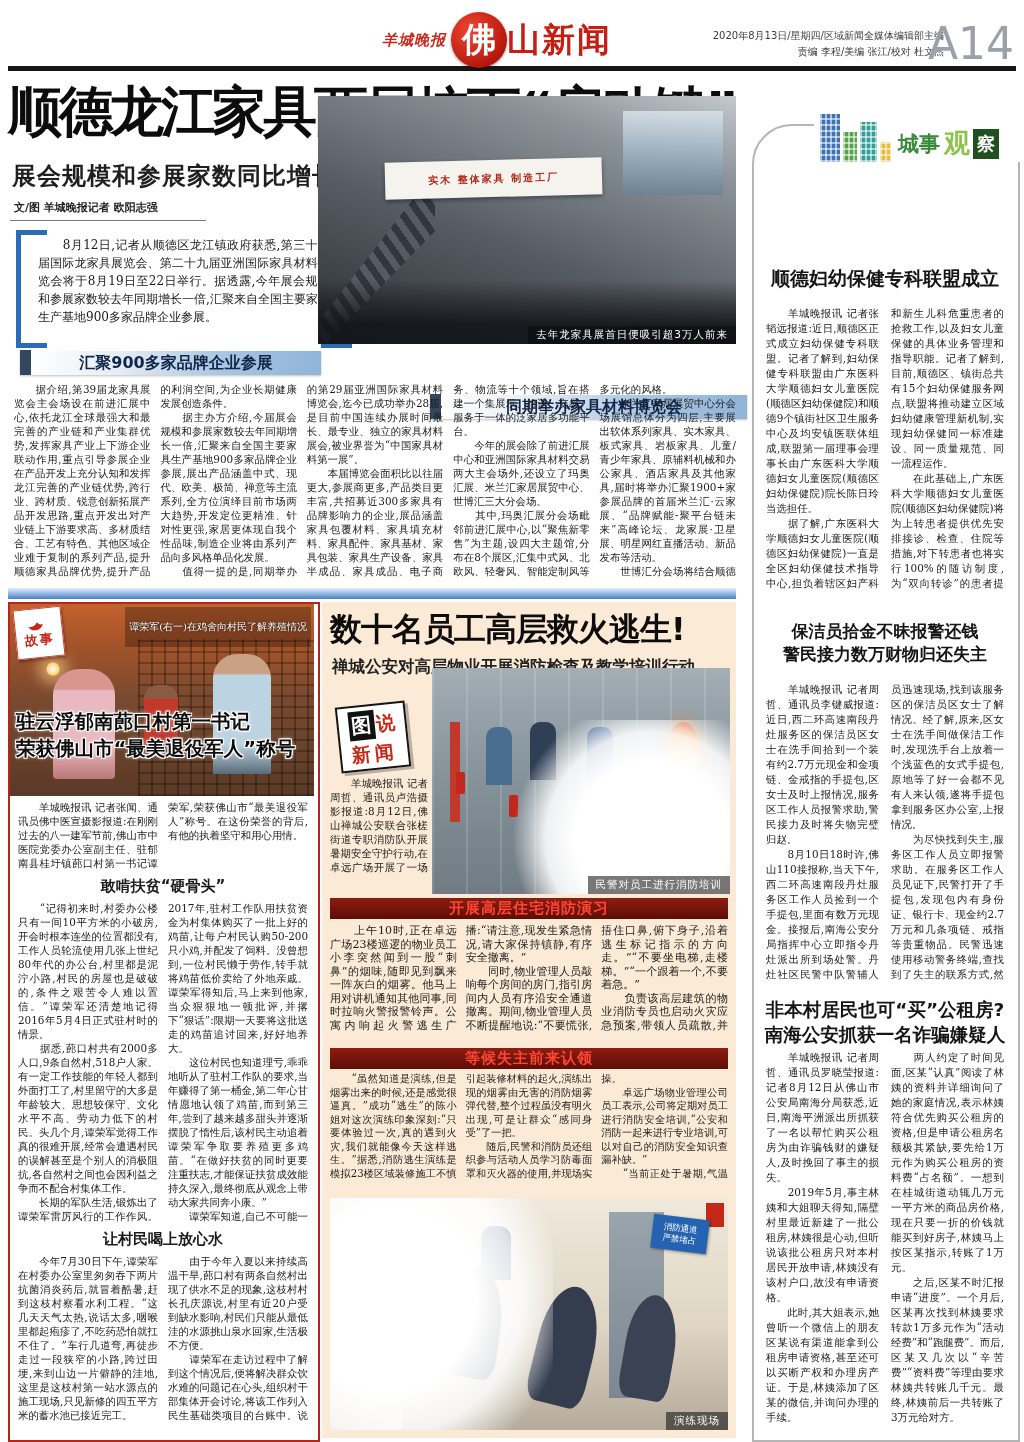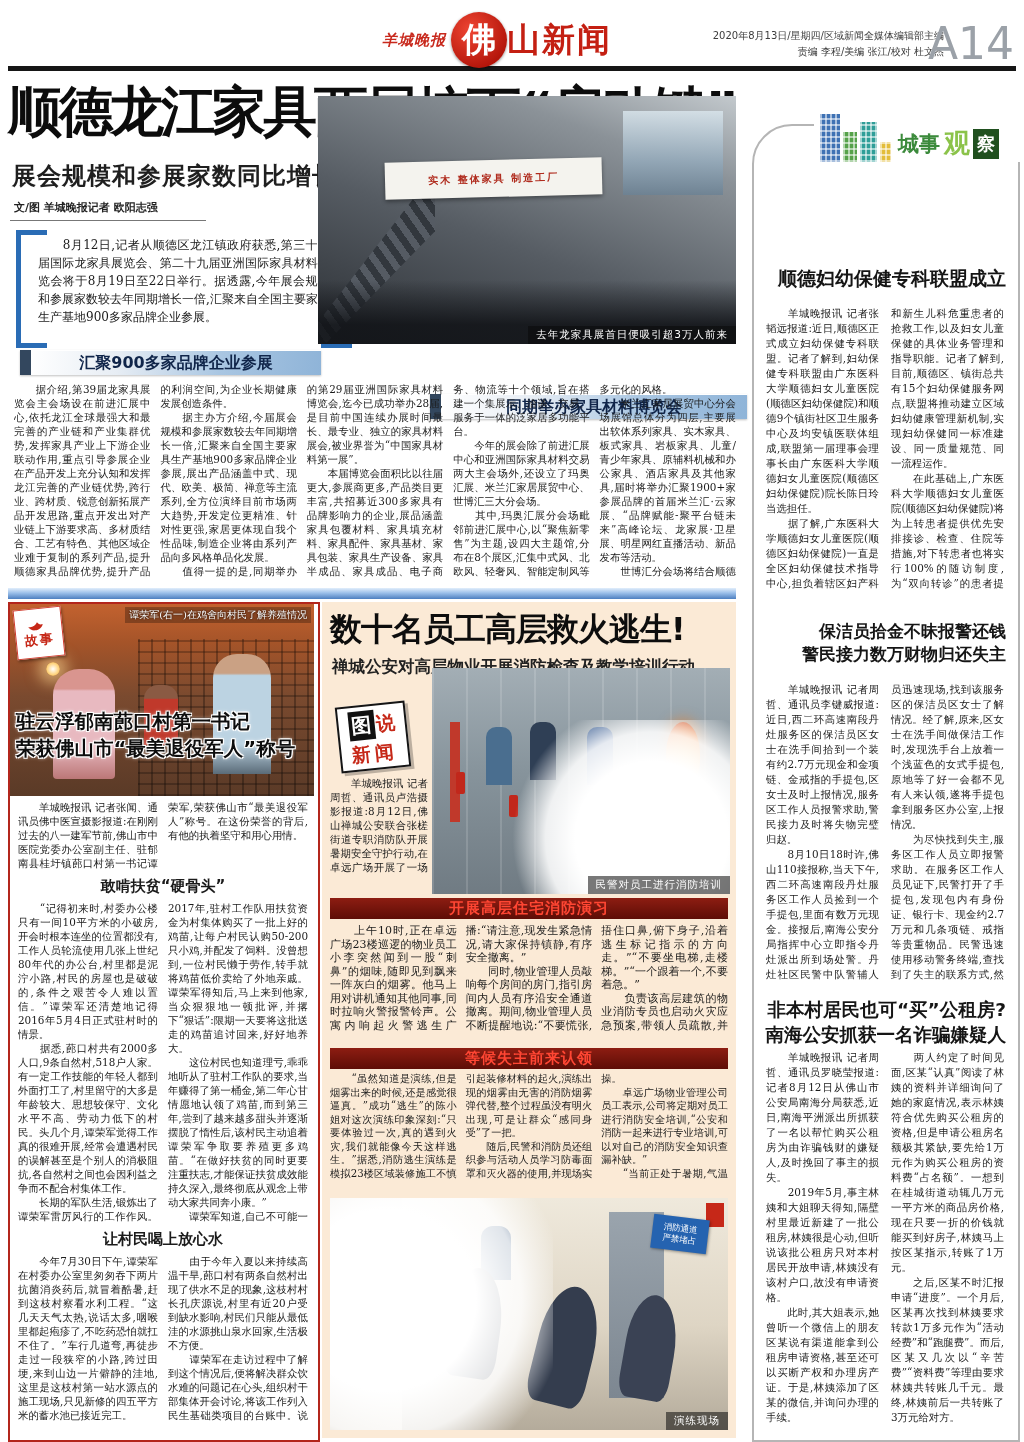--- a/index.html
+++ b/index.html
@@ -73,21 +73,21 @@
                repeating-linear-gradient(0deg,rgba(0,0,0,.3) 0 2px,transparent 2px 11px);}
   .vp-lamp{position:absolute;left:12%;top:30%;width:14px;height:14px;border-radius:50%;
     background:radial-gradient(#fff,#ffd27a 60%,rgba(255,210,120,0));box-shadow:0 0 14px 8px rgba(255,220,150,.55);}
   .vp-p1{position:absolute;left:14%;top:34%;width:62px;height:110px;border-radius:26px 26px 4px 4px;
     background:linear-gradient(180deg,#d9958f 18%,#e8b9c0 20% 70%,#b77);}
   .vp-p2{position:absolute;left:44%;top:42%;width:34px;height:60px;border-radius:14px 14px 0 0;
     background:linear-gradient(180deg,#8a5a43 22%,#c0392b 24%);}
   .vp-p3{position:absolute;right:14%;top:26%;width:58px;height:120px;border-radius:24px 24px 0 0;
     background:linear-gradient(180deg,#caa184 16%,#bcd3e2 18% 75%,#5a6b78);}
   .vp-cap{position:absolute;right:3px;top:3px;color:#fff;font-size:10px;background:rgba(0,0,0,.28);
-    padding:1px 4px;text-shadow:0 0 2px #000;}
+    padding:13px 4px;text-shadow:0 0 2px #000;}
   .v-badge{position:absolute;left:5px;top:4px;width:46px;height:48px;background:#fff;border:1px solid #d0392b;
     transform:rotate(-6deg);box-shadow:1px 2px 3px rgba(0,0,0,.35);display:flex;flex-direction:column;
     align-items:center;justify-content:center;}
   .v-badge span{color:#c62818;font-weight:900;font-size:13px;letter-spacing:2px;}
   .vet-head{position:absolute;left:6px;top:104px;width:294px;font-size:19.5px;font-weight:900;line-height:1.4;
     color:#0d0d0d;text-shadow:0 0 2px #fff,0 0 4px #fff,1px 1px 0 #fff,-1px -1px 0 #fff,1px -1px 0 #fff,-1px 1px 0 #fff;}
   .vet-body{position:absolute;left:8px;top:196px;width:290px;}
   .vet-intro{column-count:2;column-gap:10px;column-fill:auto;height:70px;font-size:10.4px;line-height:14px;overflow:hidden;}
   .vet-sub{text-align:center;font-size:15px;font-weight:900;margin:7px 0 5px;font-family:"DejaVu Sans",sans-serif;}
   .vet-sec1{column-count:2;column-gap:10px;column-fill:auto;height:322px;font-size:10.4px;line-height:14px;overflow:hidden;}
@@ -148,21 +148,21 @@
     background:#fff;padding-left:6px;z-index:6;}
   .bld{background-image:repeating-linear-gradient(0deg,rgba(255,255,255,.55) 0 2px,transparent 2px 6px),
        repeating-linear-gradient(90deg,rgba(255,255,255,.55) 0 2px,transparent 2px 5px);}
   .bld1{width:20px;height:48px;background-color:#3f72b4;}
   .bld2{width:14px;height:30px;background-color:#56a24a;}
   .bld3{width:17px;height:40px;background-color:#2f9e98;}
   .bld4{width:11px;height:20px;background-color:#e3bd3a;}
   .wl-t1{font-size:21px;font-weight:900;color:#3b8a3b;font-family:"DejaVu Sans",sans-serif;margin:0 1px 4px 4px;}
   .wl-t2{font-size:26px;font-weight:900;color:#8bc34a;font-family:"DejaVu Sans",sans-serif;margin-bottom:1px;}
   .wl-t3{font-size:18px;font-weight:900;color:#fff;background:#20501f;padding:3px 4px;margin-bottom:3px;}
-  .w-title1{position:absolute;left:10px;width:242px;text-align:right;font-size:19px;font-weight:900;color:#151515;line-height:1.35;}
+  .w-title1{position:absolute;left:10px;width:242px;text-align:center;font-size:19px;font-weight:900;color:#151515;line-height:1.35;}
   .w-body{position:absolute;left:12px;width:238px;column-count:2;column-gap:12px;column-fill:auto;
     font-size:10.4px;line-height:15px;overflow:hidden;}
   .wa-title{top:140px;}
   .wa-body{top:180px;height:288px;}
   .wb-title{top:494px;font-size:17px;}
   .wb-body{top:556px;height:312px;}
   .wc-title{top:872px;font-size:18.5px;}
   .wc-body{top:924px;height:386px;}
 </style>
 </head>

